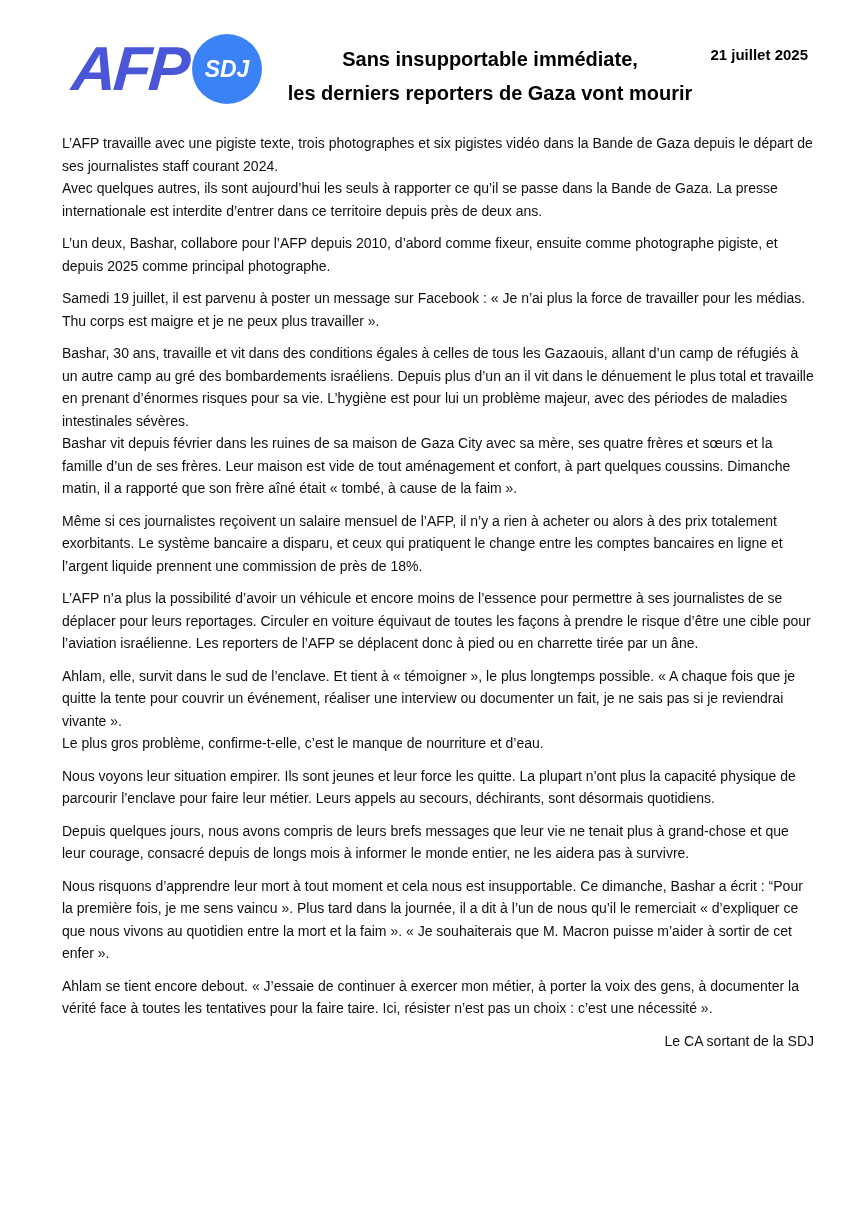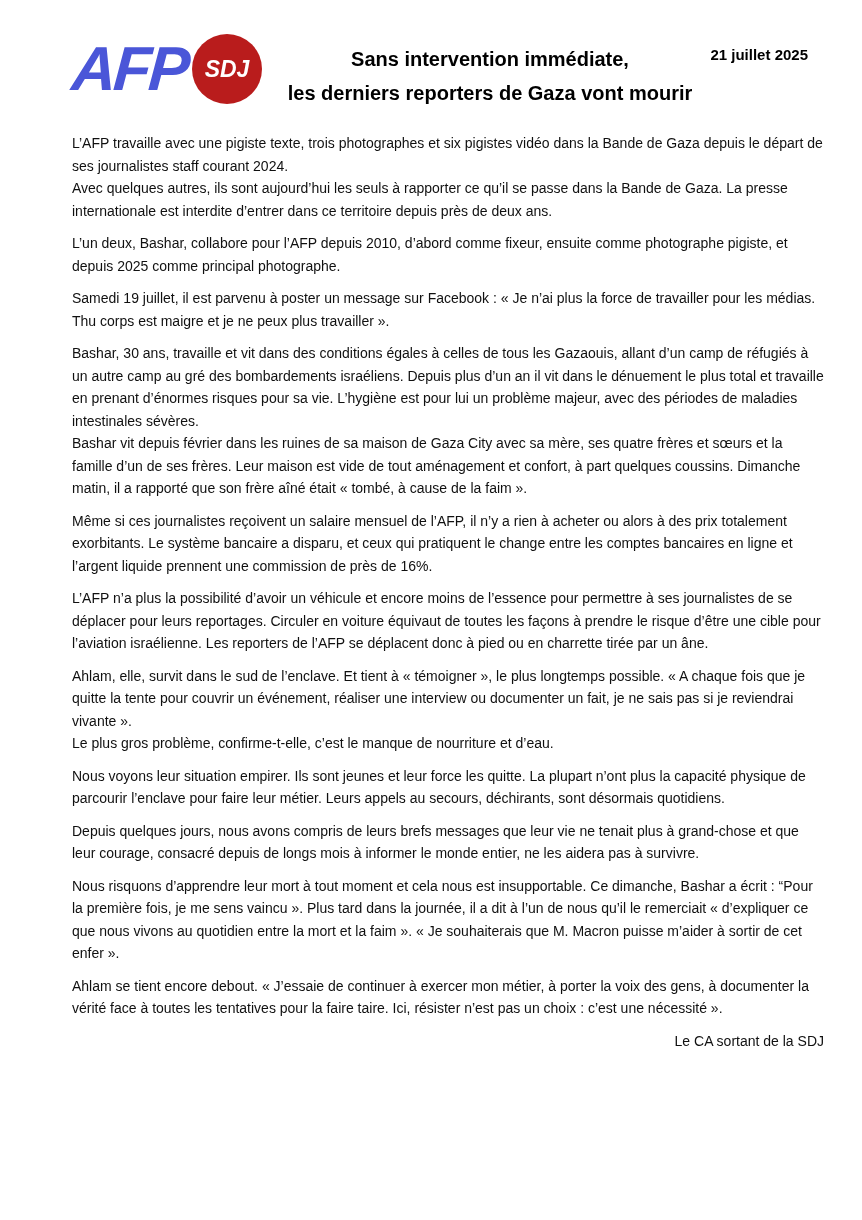--- a/index.html
+++ b/index.html
@@ -35,21 +35,21 @@
     font-style: italic;
     letter-spacing: -3px;
     color: #4A56D8;
     line-height: 70px;
     transform: skewX(-4deg);
   }
   .sdj-circle {
     width: 70px;
     height: 70px;
     border-radius: 50%;
-    background: #b91c1c;
+    background: #3b82f6;
     display: flex;
     align-items: center;
     justify-content: center;
   }
   .sdj-text {
     color: #ffffff;
     font-weight: bold;
     font-style: italic;
     font-size: 23px;
     letter-spacing: 0px;
@@ -69,21 +69,21 @@
     position: absolute;
     right: 54px;
     top: 46px;
     font-weight: bold;
     font-size: 15px;
     color: #000000;
   }
   
   .content {
     position: absolute;
-    left: 72px;
+    left: 62px;
     top: 132px;
     width: 752px;
     font-size: 14px;
     line-height: 22.5px;
     color: #101010;
   }
   .para {
     margin: 0 0 10px 0;
     white-space: pre-line;
   }
@@ -99,35 +99,35 @@
   <div class="header">
 
     <div class="logo">
       <span class="afp-text">AFP</span>
       <span class="sdj-circle">
         <span class="sdj-text">SDJ</span>
       </span>
     </div>
 
     <div class="title">
-      <div class="title-line">Sans intervention immédiate,</div>
+      <div class="title-line">Sans insupportable immédiate,</div>
       <div class="title-line">les derniers reporters de Gaza vont mourir</div>
     </div>
 
     <div class="date">21 juillet 2025</div>
   </div>
 
   <div class="content">
     <p class="para">L’AFP travaille avec une pigiste texte, trois photographes et six pigistes vidéo dans la Bande de Gaza depuis le départ de ses journalistes staff courant 2024.
 Avec quelques autres, ils sont aujourd’hui les seuls à rapporter ce qu’il se passe dans la Bande de Gaza. La presse internationale est interdite d’entrer dans ce territoire depuis près de deux ans.</p>
     <p class="para">L’un deux, Bashar, collabore pour l’AFP depuis 2010, d’abord comme fixeur, ensuite comme photographe pigiste, et depuis 2025 comme principal photographe.</p>
     <p class="para">Samedi 19 juillet, il est parvenu à poster un message sur Facebook : « Je n’ai plus la force de travailler pour les médias. Thu corps est maigre et je ne peux plus travailler ».</p>
     <p class="para">Bashar, 30 ans, travaille et vit dans des conditions égales à celles de tous les Gazaouis, allant d’un camp de réfugiés à un autre camp au gré des bombardements israéliens. Depuis plus d’un an il vit dans le dénuement le plus total et travaille en prenant d’énormes risques pour sa vie. L’hygiène est pour lui un problème majeur, avec des périodes de maladies intestinales sévères.
 Bashar vit depuis février dans les ruines de sa maison de Gaza City avec sa mère, ses quatre frères et sœurs et la famille d’un de ses frères. Leur maison est vide de tout aménagement et confort, à part quelques coussins. Dimanche matin, il a rapporté que son frère aîné était « tombé, à cause de la faim ».</p>
-    <p class="para">Même si ces journalistes reçoivent un salaire mensuel de l’AFP, il n’y a rien à acheter ou alors à des prix totalement exorbitants. Le système bancaire a disparu, et ceux qui pratiquent le change entre les comptes bancaires en ligne et l’argent liquide prennent une commission de près de 16%.</p>
+    <p class="para">Même si ces journalistes reçoivent un salaire mensuel de l’AFP, il n’y a rien à acheter ou alors à des prix totalement exorbitants. Le système bancaire a disparu, et ceux qui pratiquent le change entre les comptes bancaires en ligne et l’argent liquide prennent une commission de près de 18%.</p>
     <p class="para">L’AFP n’a plus la possibilité d’avoir un véhicule et encore moins de l’essence pour permettre à ses journalistes de se déplacer pour leurs reportages. Circuler en voiture équivaut de toutes les façons à prendre le risque d’être une cible pour l’aviation israélienne. Les reporters de l’AFP se déplacent donc à pied ou en charrette tirée par un âne.</p>
     <p class="para">Ahlam, elle, survit dans le sud de l’enclave. Et tient à « témoigner », le plus longtemps possible. « A chaque fois que je quitte la tente pour couvrir un événement, réaliser une interview ou documenter un fait, je ne sais pas si je reviendrai vivante ».
 Le plus gros problème, confirme-t-elle, c’est le manque de nourriture et d’eau.</p>
     <p class="para">Nous voyons leur situation empirer. Ils sont jeunes et leur force les quitte. La plupart n’ont plus la capacité physique de parcourir l’enclave pour faire leur métier. Leurs appels au secours, déchirants, sont désormais quotidiens.</p>
     <p class="para">Depuis quelques jours, nous avons compris de leurs brefs messages que leur vie ne tenait plus à grand-chose et que leur courage, consacré depuis de longs mois à informer le monde entier, ne les aidera pas à survivre.</p>
     <p class="para">Nous risquons d’apprendre leur mort à tout moment et cela nous est insupportable. Ce dimanche, Bashar a écrit : “Pour la première fois, je me sens vaincu ». Plus tard dans la journée, il a dit à l’un de nous qu’il le remerciait « d’expliquer ce que nous vivons au quotidien entre la mort et la faim ». « Je souhaiterais que M. Macron puisse m’aider à sortir de cet enfer ».</p>
     <p class="para">Ahlam se tient encore debout. « J’essaie de continuer à exercer mon métier, à porter la voix des gens, à documenter la vérité face à toutes les tentatives pour la faire taire. Ici, résister n’est pas un choix : c’est une nécessité ».</p>
     <div class="signature">Le CA sortant de la SDJ</div>
   </div>
 

